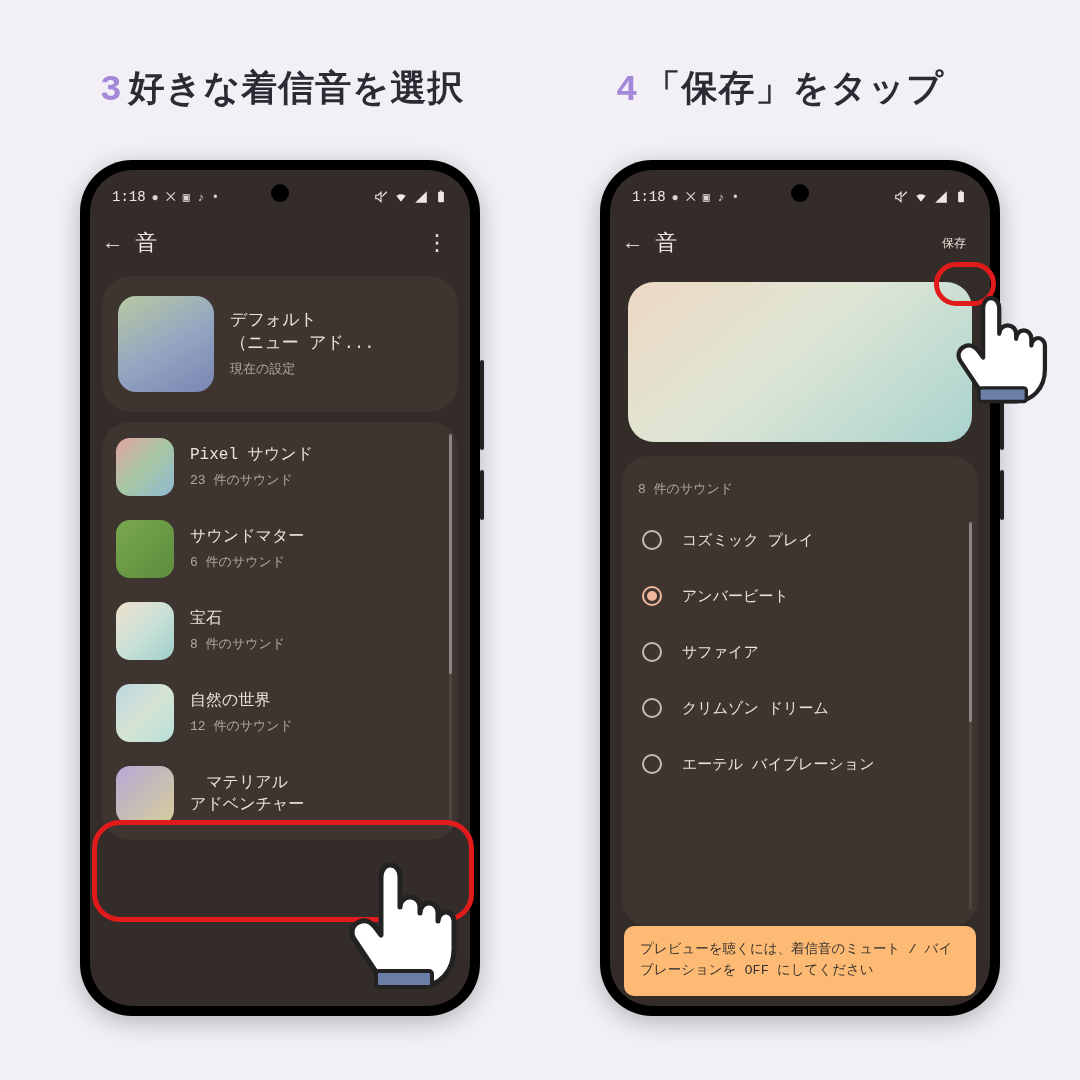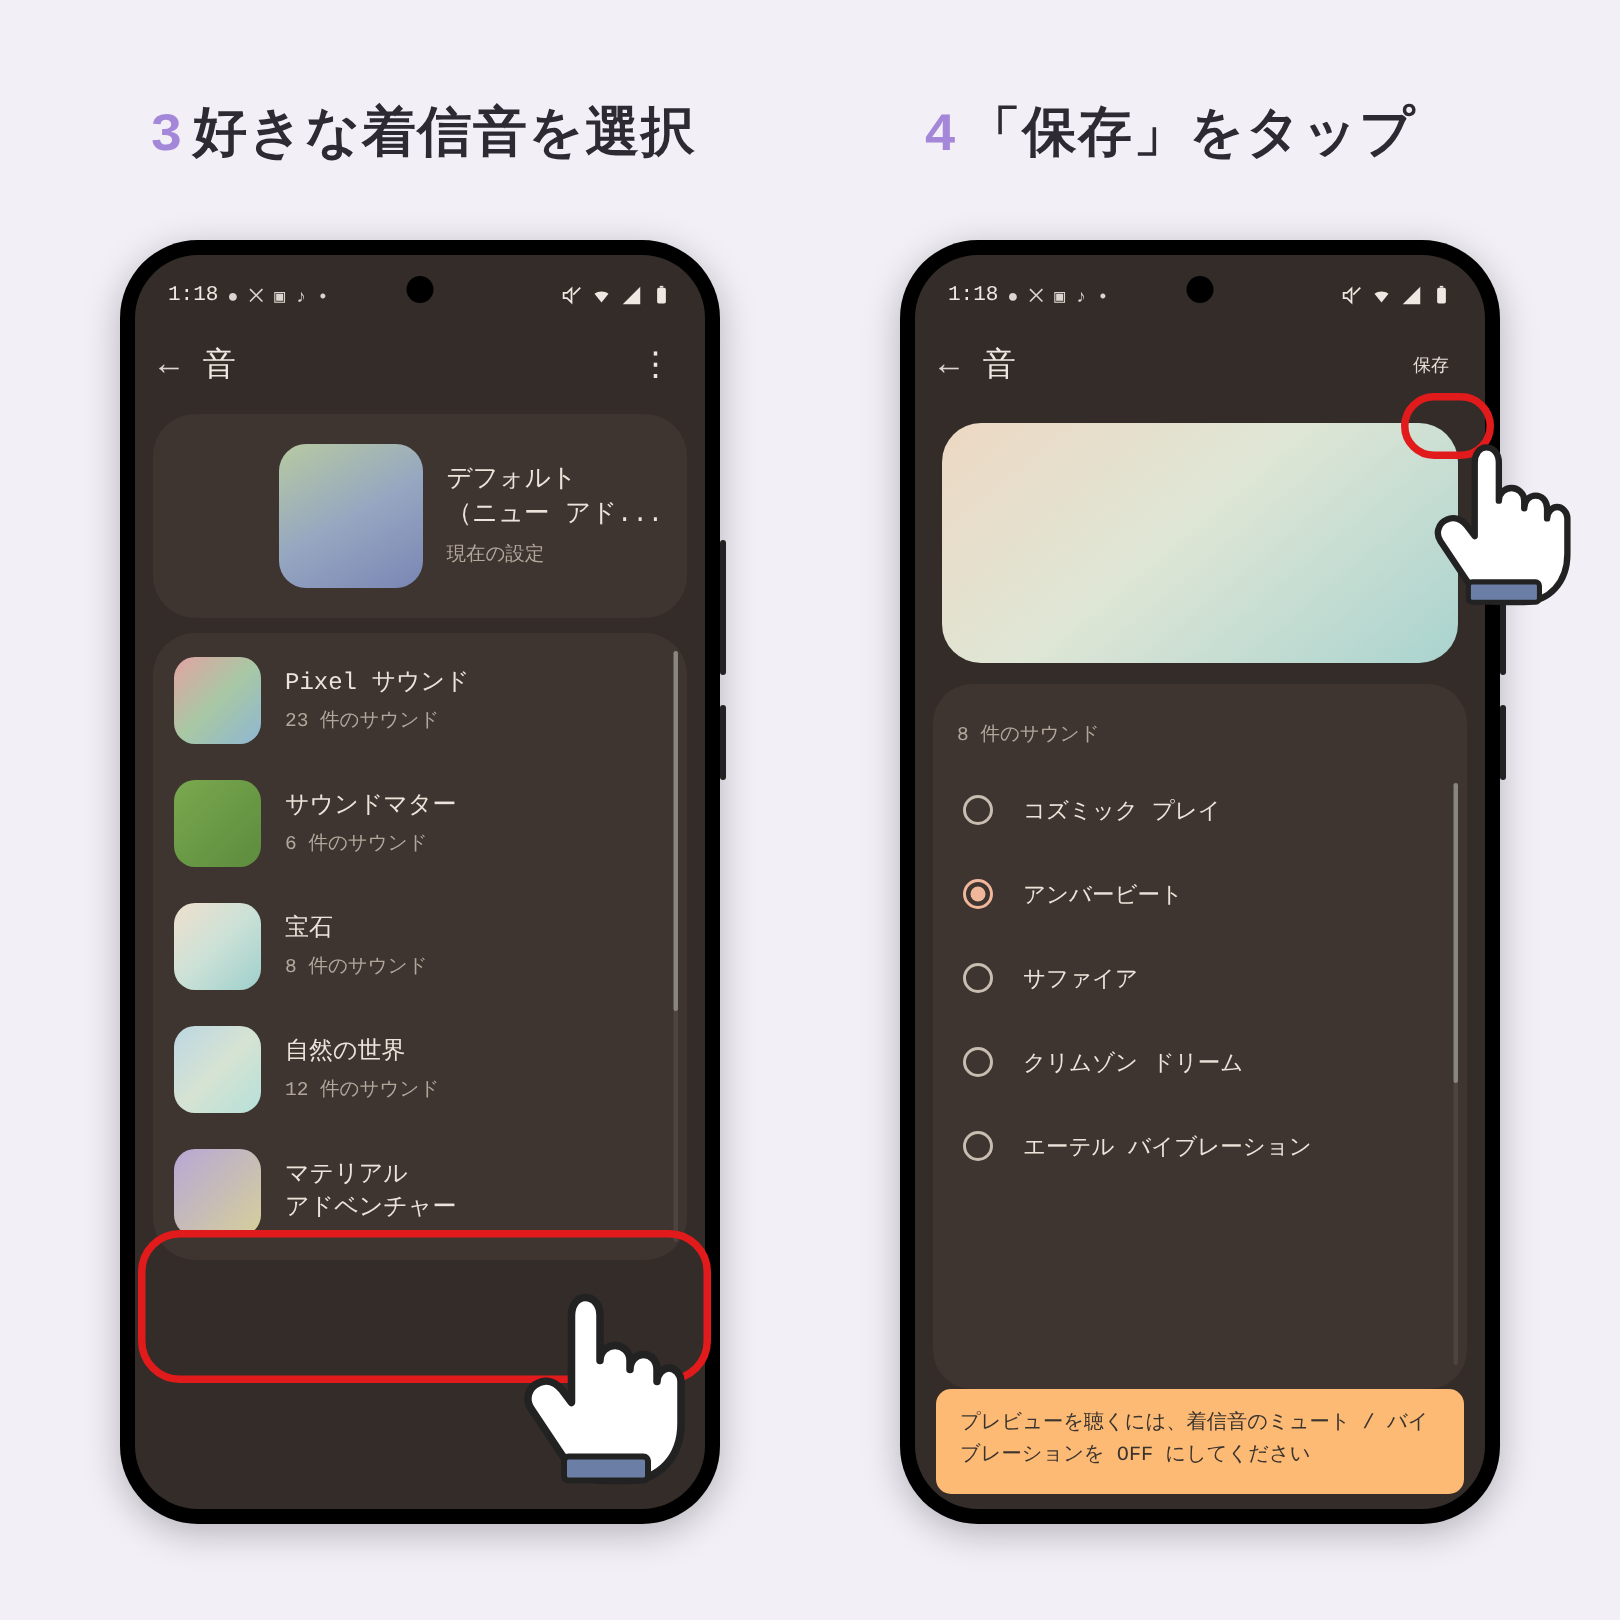--- a/index.html
+++ b/index.html
@@ -118,21 +118,20 @@
 
   .card {
     background: #3e3530;
     border-radius: 24px;
     padding: 14px 14px;
     display: flex;
     align-items: center;
     gap: 16px;
     margin-bottom: 10px;
     position: relative;
-    justify-content: flex-end;
   }
   .card.big { padding: 20px 16px; border-radius: 28px; }
   .swatch {
     width: 58px; height: 58px;
     border-radius: 14px;
     flex-shrink: 0;
   }
   .swatch.large { width: 96px; height: 96px; border-radius: 18px; }
   .stext .t1 { font-size: 17px; color: #eee3da; line-height: 1.35; }
   .stext .t2 { font-size: 13px; color: #b3a79c; margin-top: 4px; }
@@ -335,21 +334,21 @@
             <div class="row">
               <div class="swatch" style="background: linear-gradient(135deg, rgb(188, 215, 226), rgb(214, 227, 211), rgb(182, 224, 216));"></div>
               <div class="stext">
                 <div class="t1" style="white-space: pre-line;">自然の世界</div>
                 <div class="t2">12 件のサウンド</div>
               </div>
             </div>
             <div class="row">
               <div class="swatch" style="background: linear-gradient(135deg, rgb(183, 168, 214), rgb(214, 207, 154));"></div>
               <div class="stext">
-                <div class="t1" style="white-space: pre-line;">マテリアル
+                <div class="t1" style="white-space: pre-line; text-align: center;">マテリアル
 アドベンチャー</div>
               </div>
             </div>
             <div class="scrolltrack"></div>
           <div class="scrollthumb" style="top:12px;height:240px;"></div>
         </div>
 
       </div>
     </div>
   </div>

